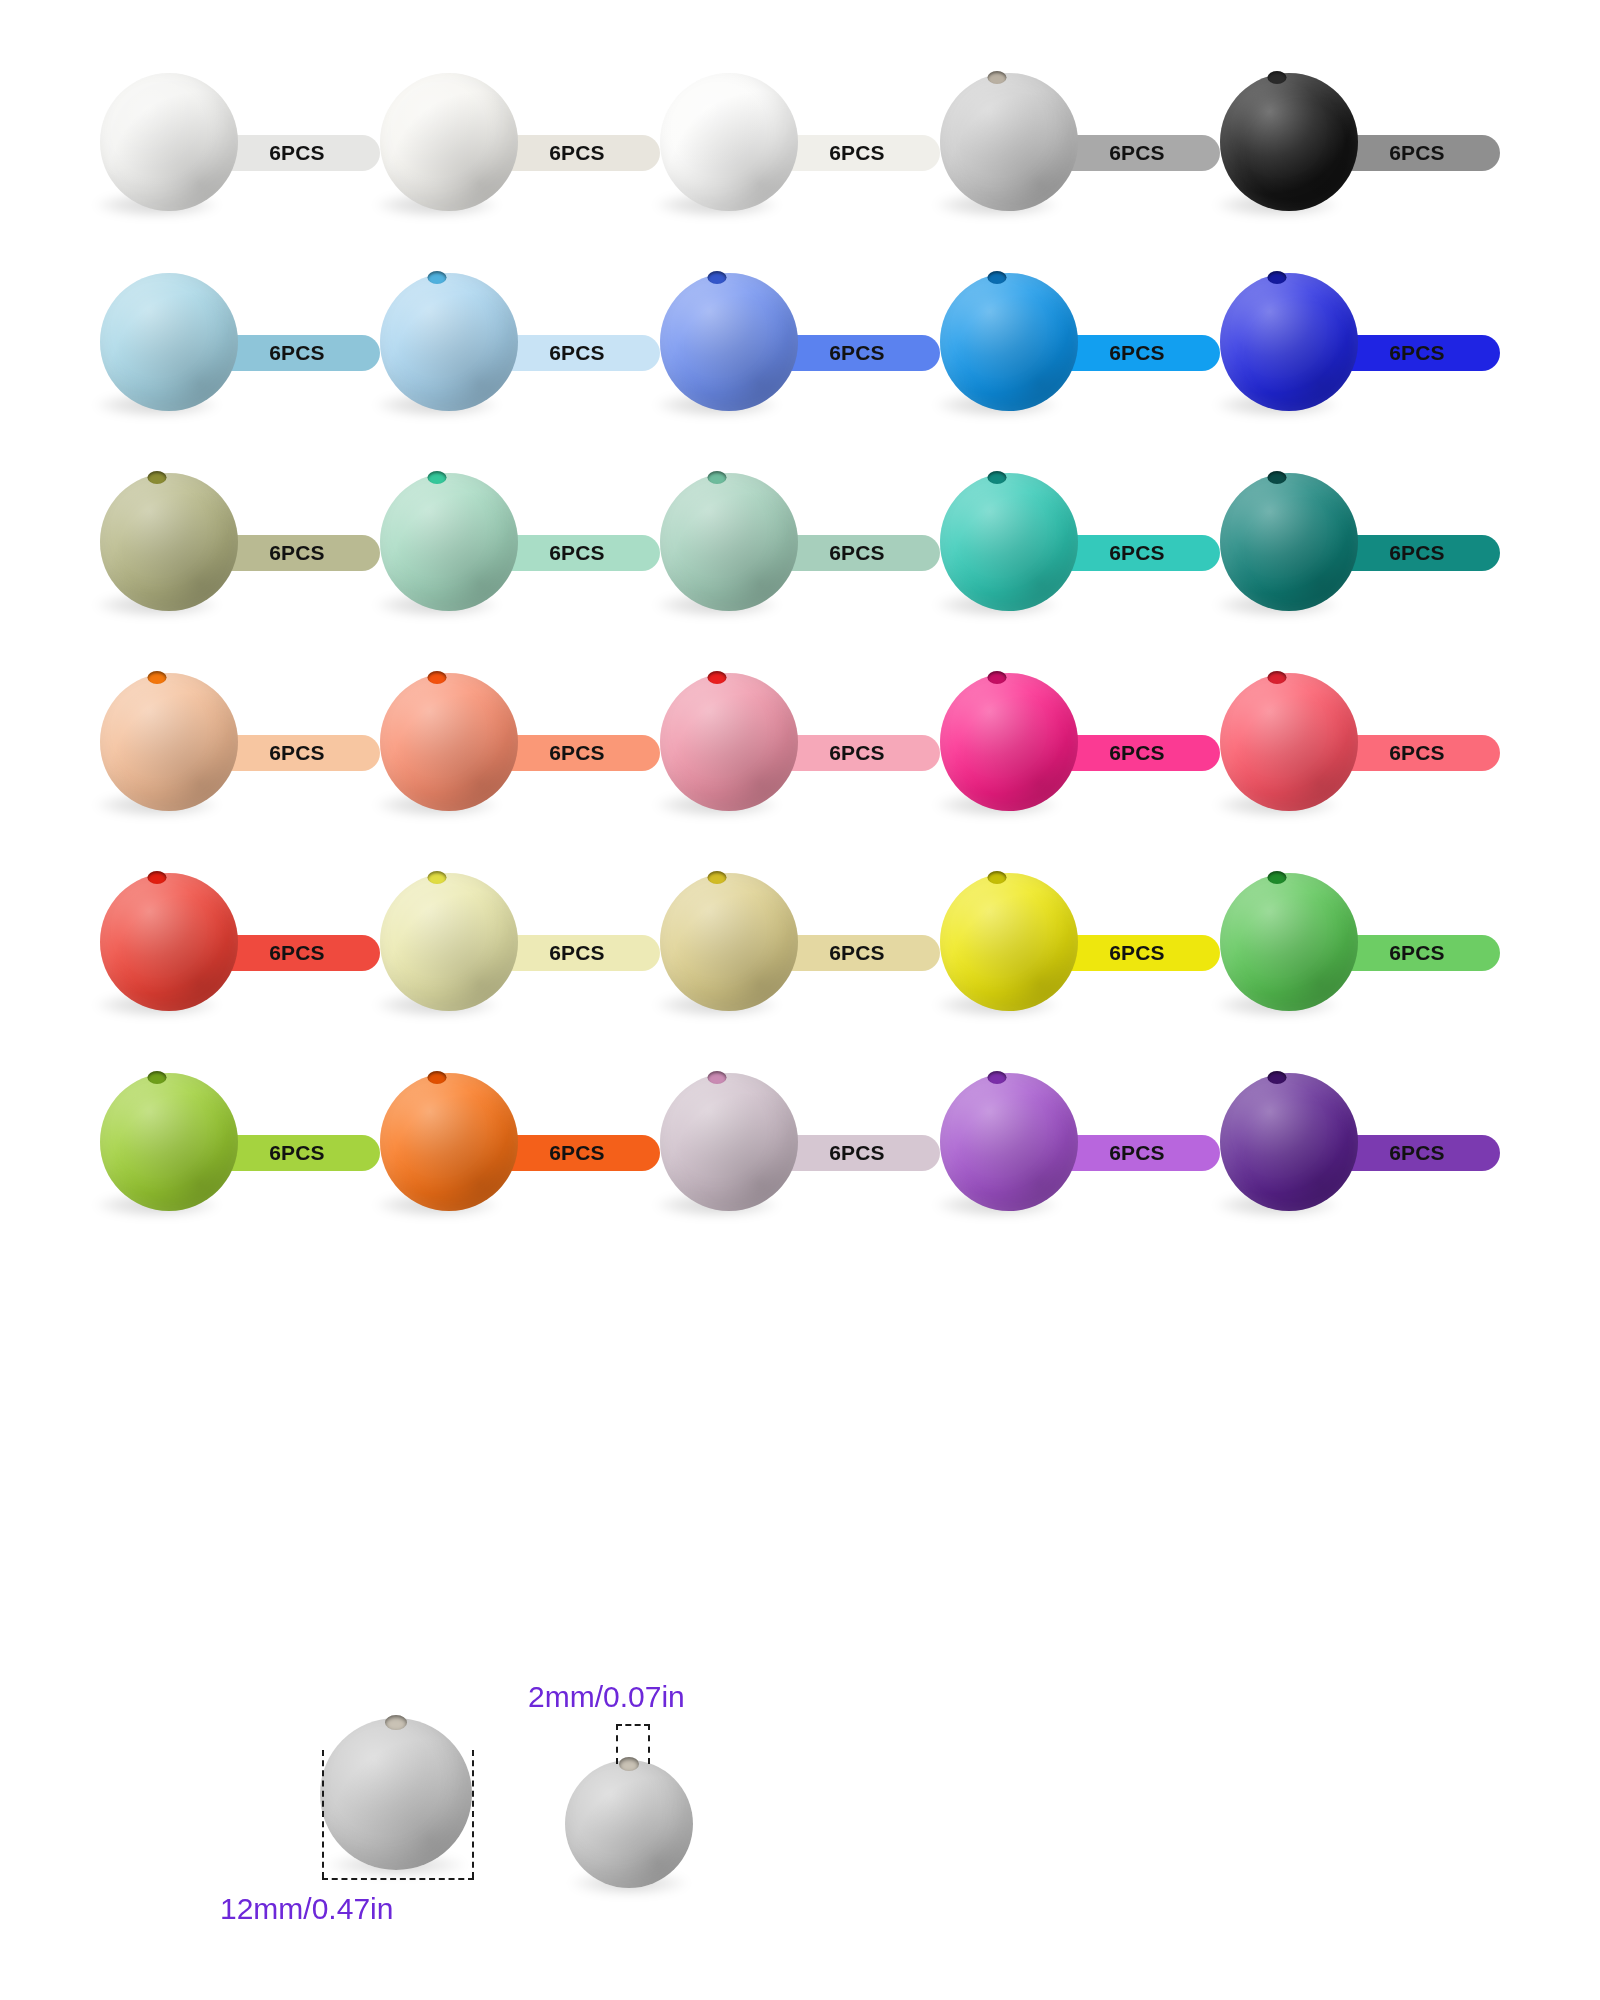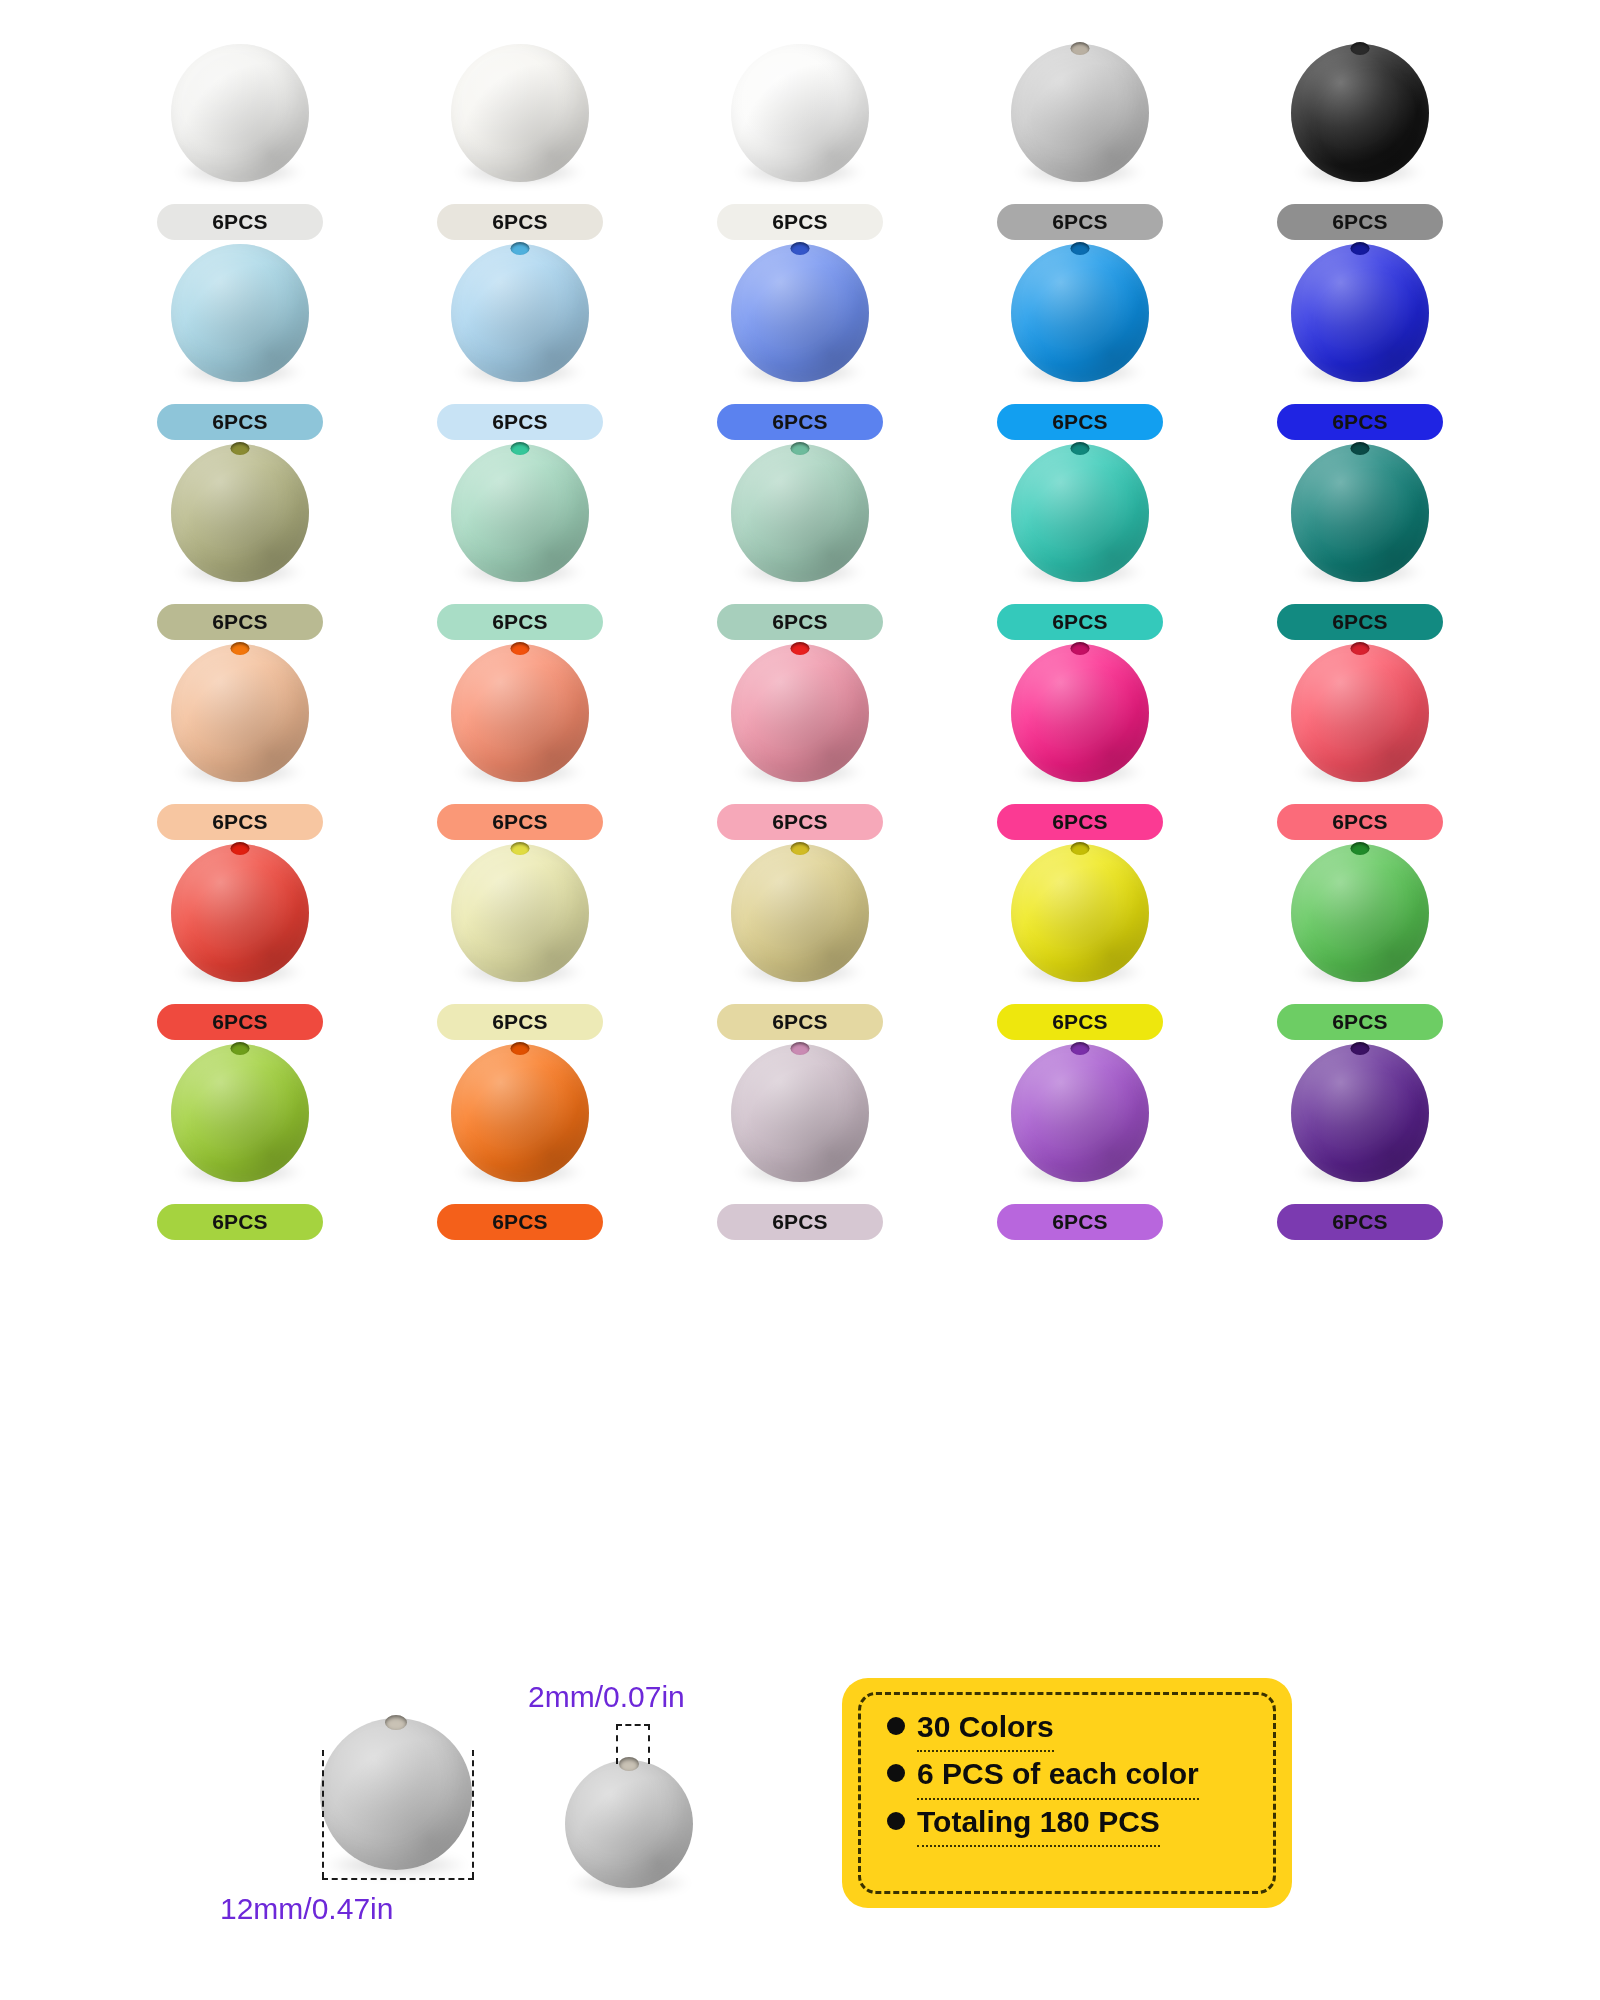--- a/index.html
+++ b/index.html
@@ -25,21 +25,21 @@
     grid-template-columns: repeat(5, 280px);
     grid-auto-rows: 200px;
     justify-items: center;
   }
 
   .bead-cell {
     width: 280px;
     height: 200px;
     position: relative;
     display: flex;
-    flex-direction: column;
+    flex-direction: row;
     align-items: center;
   }
 
   .bead-wrap {
     position: relative;
     width: 138px;
     height: 138px;
     margin-top: 4px;
   }
 
@@ -556,30 +556,14 @@
     <div class="spec-bead" style="--bead-color: #c9c9c9;"></div>
     <div class="spec-hole"></div>
   </div>
 
   <div class="dim-v" style="left:616px; top:64px; height:40px;"></div>
   <div class="dim-v" style="left:648px; top:64px; height:40px;"></div>
   <div class="dim-h" style="left:616px; top:64px; width:34px;"></div>
 
   <div class="dim-label" id="label-2mm">2mm/0.07in</div>
 
-  <div id="callout" style="background: rgb(255, 210, 26);">
-    <div id="callout-inner">
-        <div class="callout-line">
-          <span class="callout-bullet"></span>
-          <span class="callout-text">30 Colors</span>
-        </div>
-        <div class="callout-line">
-          <span class="callout-bullet"></span>
-          <span class="callout-text">6 PCS of each color</span>
-        </div>
-        <div class="callout-line">
-          <span class="callout-bullet"></span>
-          <span class="callout-text">Totaling 180 PCS</span>
-        </div>
-      </div>
-  </div>
 
 </div>
 
 </body></html>

